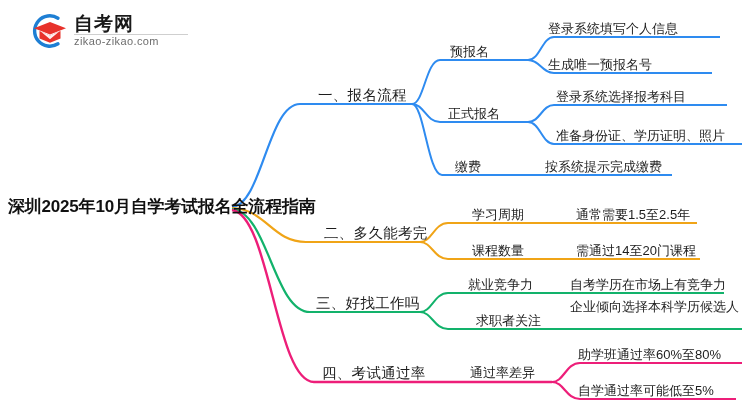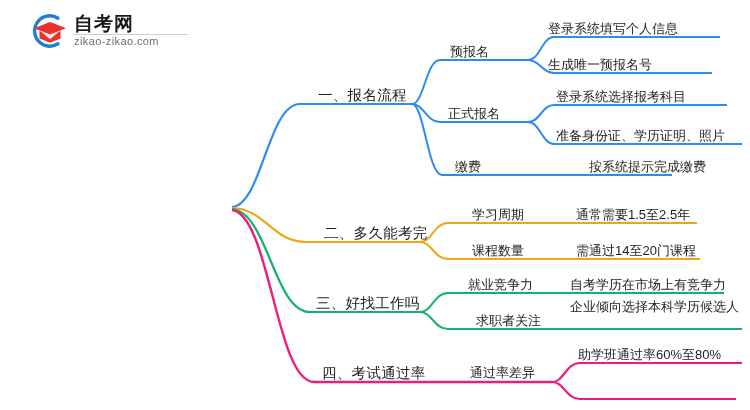--- a/index.html
+++ b/index.html
@@ -165,34 +165,35 @@
     </g>
 
     <g>
       <path d="M232 210 C 270 215, 276 382, 314 382 L 478 382" fill="none" stroke="#ED1E79" stroke-width="2.4"></path>
       <path d="M478 382 L 552 382" fill="none" stroke="#ED1E79" stroke-width="2.4"></path>
       <path d="M552 382 C 564 382, 566 363, 580 363 L 742 363" fill="none" stroke="#ED1E79" stroke-width="2.2"></path>
       <path d="M552 382 C 564 382, 566 399, 580 399 L 736 399" fill="none" stroke="#ED1E79" stroke-width="2.2"></path>
     </g>
   </svg>
 
+  <div class="node node-root" style="left:8px; top:198px;">深圳2025年10月自学考试报名全流程指南</div>
 
   <div class="node node-l1" style="left:318px; top:88px;">一、报名流程</div>
 
   <div class="node node-l2" style="left:450px; top:45px;">预报名</div>
   <div class="node node-l2" style="left:448px; top:107px;">正式报名</div>
   <div class="node node-l2" style="left:455px; top:160px;">缴费</div>
 
   <div class="node node-l3" style="left:548px; top:22px;">登录系统填写个人信息</div>
   <div class="node node-l3" style="left:548px; top:58px;">生成唯一预报名号</div>
 
   <div class="node node-l3" style="left:556px; top:90px;">登录系统选择报考科目</div>
   <div class="node node-l3" style="left:556px; top:129px;">准备身份证、学历证明、照片</div>
 
-  <div class="node node-l3" style="left:545px; top:160px;margin-left:44px;">按系统提示完成缴费</div>
+  <div class="node node-l3" style="left:545px; top:160px;">按系统提示完成缴费</div>
 
   <div class="node node-l1" style="left:316px; top:226px;margin-left:8px;">二、多久能考完</div>
 
   <div class="node node-l2" style="left:472px; top:208px;">学习周期</div>
   <div class="node node-l2" style="left:472px; top:244px;">课程数量</div>
 
   <div class="node node-l3" style="left:576px; top:208px;">通常需要1.5至2.5年</div>
   <div class="node node-l3" style="left:576px; top:244px;">需通过14至20门课程</div>
 
   <div class="node node-l1" style="left:316px; top:296px;">三、好找工作吗</div>
@@ -201,14 +202,15 @@
   <div class="node node-l2" style="left:468px; top:314px;margin-left:8px;">求职者关注</div>
 
   <div class="node node-l3" style="left:570px; top:278px;">自考学历在市场上有竞争力</div>
   <div class="node node-l3" style="left:570px; top:300px;text-align:center;">企业倾向选择本科学历候选人</div>
 
   <div class="node node-l1" style="left:322px; top:366px;">四、考试通过率</div>
 
   <div class="node node-l2" style="left:470px; top:366px;">通过率差异</div>
 
   <div class="node node-l3" style="left:578px; top:348px;">助学班通过率60%至80%</div>
+  <div class="node node-l3" style="left:578px; top:384px;">自学通过率可能低至5%</div>
 
 </div>
 
 </body></html>

